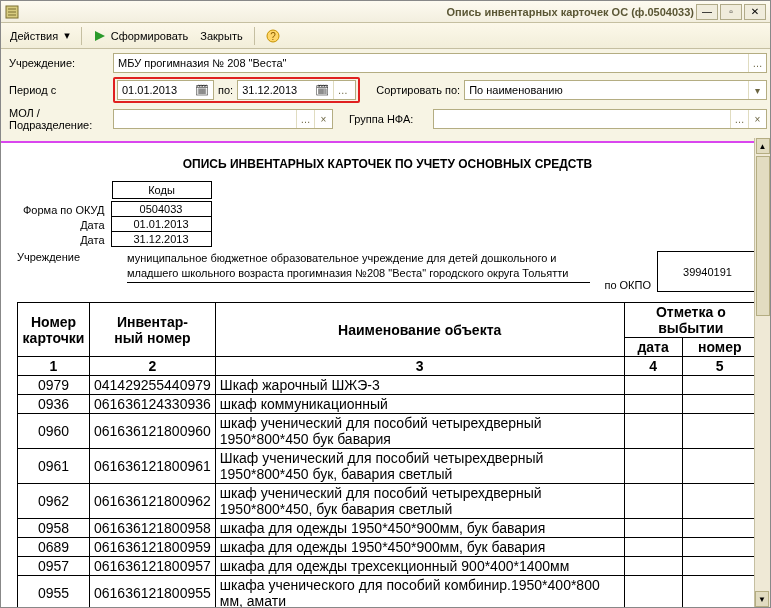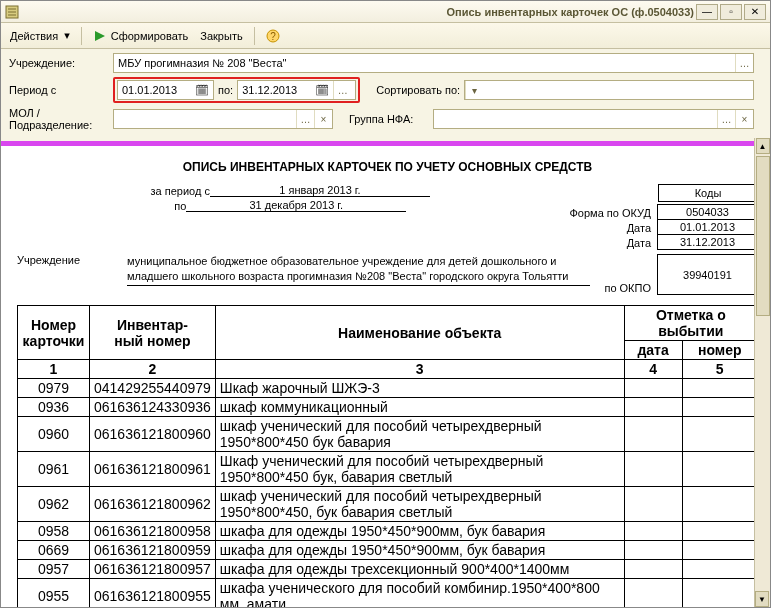--- a/index.html
+++ b/index.html
@@ -52,22 +52,22 @@
     border: 1px solid transparent;
     display: inline-flex; align-items: center;
     gap: 4px;
   }
   .tbicon {
     width: 14px; height: 14px;
     display: inline-flex; align-items: center; justify-content: center;
   }
   .filters {
     background: #f7f4e4;
-    padding: 4px 16px 6px 8px;
-    border-bottom: 5px solid #d946ef;
+    padding: 4px 3px 6px 8px;
+    border-bottom: 2px solid #d946ef;
   }
   .frow { display: flex; align-items: center; margin-bottom: 4px; gap: 4px; }
   .flabel { width: 100px; }
   .input-combo {
     display: inline-flex; align-items: center;
     background: #fff;
     border: 1px solid #b4ad82;
     height: 20px;
   }
   .input-combo .val { flex: 1; padding: 0 4px; overflow: hidden; white-space: nowrap; }
@@ -208,20 +208,21 @@
       </span>
       <span>по:</span>
       <span class="date-input">
         <span>31.12.2013</span>
         <span style="margin-left:14px">🗓</span>
         <span class="small-btn">…</span>
       </span>
     </span>
     <span style="margin-left:12px">Сортировать по:</span>
     <div class="input-combo" style="flex:1">
+      <span class="val">По наименованию</span>
       <span class="small-btn">▾</span>
     </div>
   </div>
   <div class="frow">
     <span class="flabel" style="line-height:1.1">МОЛ / Подразделение:</span>
     <div class="input-combo" style="width:220px">
       <span class="val"></span>
       <span class="small-btn">…</span>
       <span class="small-btn">×</span>
     </div>
@@ -231,30 +232,20 @@
       <span class="small-btn">…</span>
       <span class="small-btn">×</span>
     </div>
   </div>
 </div>
 
 <div class="report">
   <div class="rtitle">ОПИСЬ ИНВЕНТАРНЫХ КАРТОЧЕК ПО УЧЕТУ ОСНОВНЫХ СРЕДСТВ</div>
 
   <div class="hdrgrid">
-    <div class="hdr-left">
-      <div class="hdrrow" style="justify-content:center">
-        <span>за период с</span>
-        <span class="underline" style="min-width:220px">1 января 2013 г.</span>
-      </div>
-      <div class="hdrrow" style="justify-content:center">
-        <span>по</span>
-        <span class="underline" style="min-width:220px">31 декабря 2013 г.</span>
-      </div>
-    </div>
     <div>
       <div class="codes-top">
         <span></span>
         <div class="codes-cell-border">Коды</div>
       </div>
       <table class="codes-table">
         <tbody>
             <tr>
               <td class="rt">Форма по ОКУД</td>
               <td class="codeval">0504033</td>
@@ -344,21 +335,21 @@
           <td></td>
         </tr>
         <tr>
           <td>0958</td>
           <td>061636121800958</td>
           <td class="obj">шкафа для одежды 1950*450*900мм, бук бавария</td>
           <td></td>
           <td></td>
         </tr>
         <tr>
-          <td>0669</td>
+          <td>0689</td>
           <td>061636121800959</td>
           <td class="obj">шкафа для одежды 1950*450*900мм, бук бавария</td>
           <td></td>
           <td></td>
         </tr>
         <tr>
           <td>0957</td>
           <td>061636121800957</td>
           <td class="obj">шкафа для одежды трехсекционный 900*400*1400мм</td>
           <td></td>

